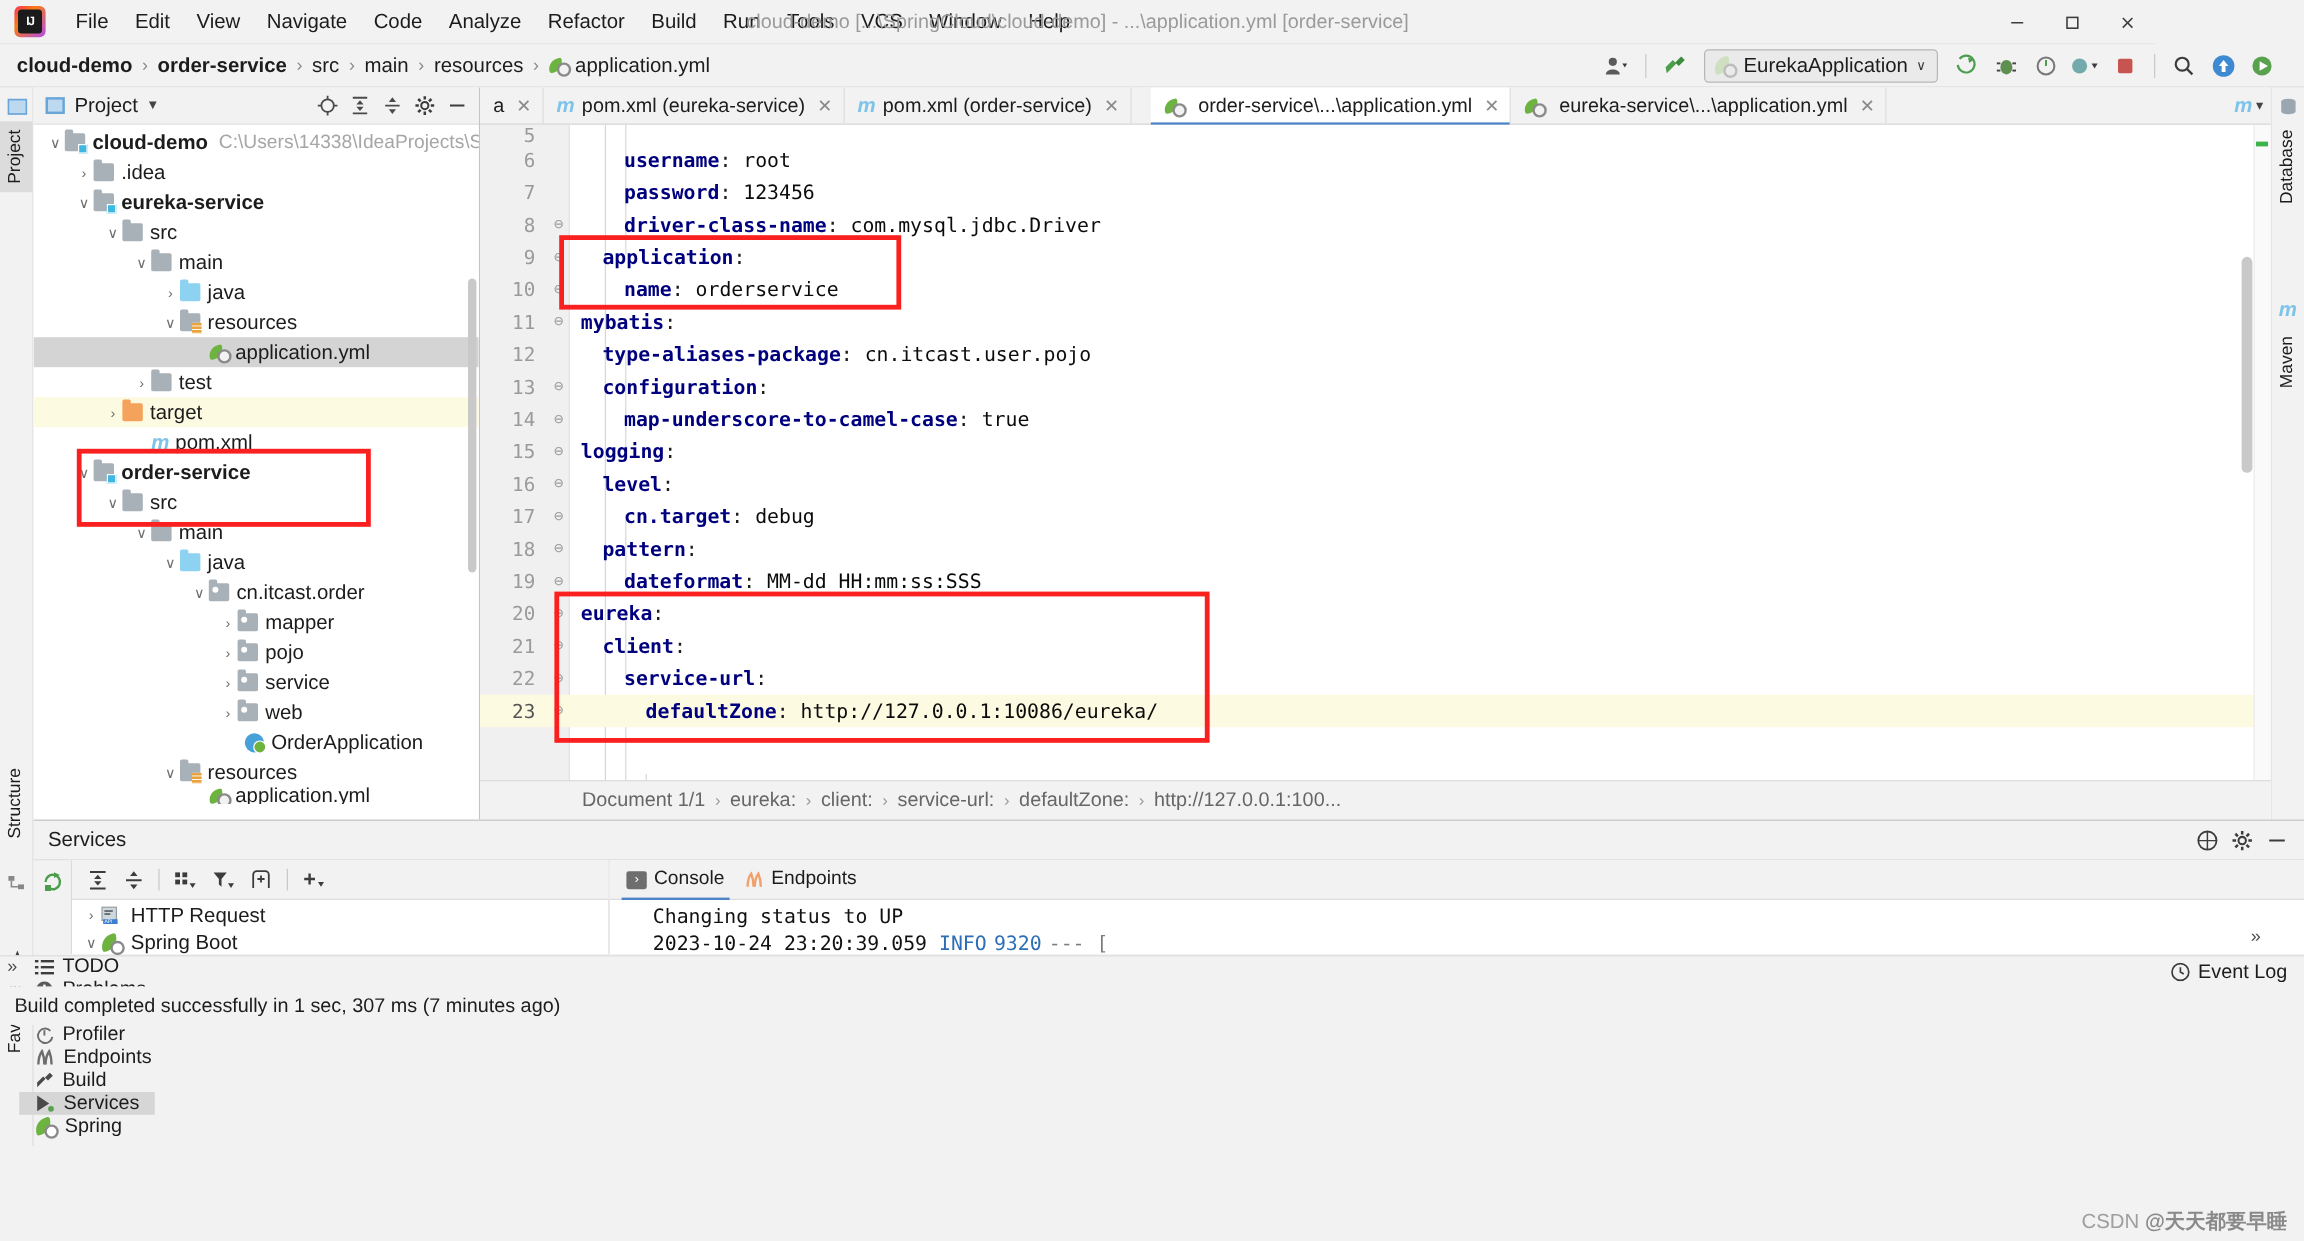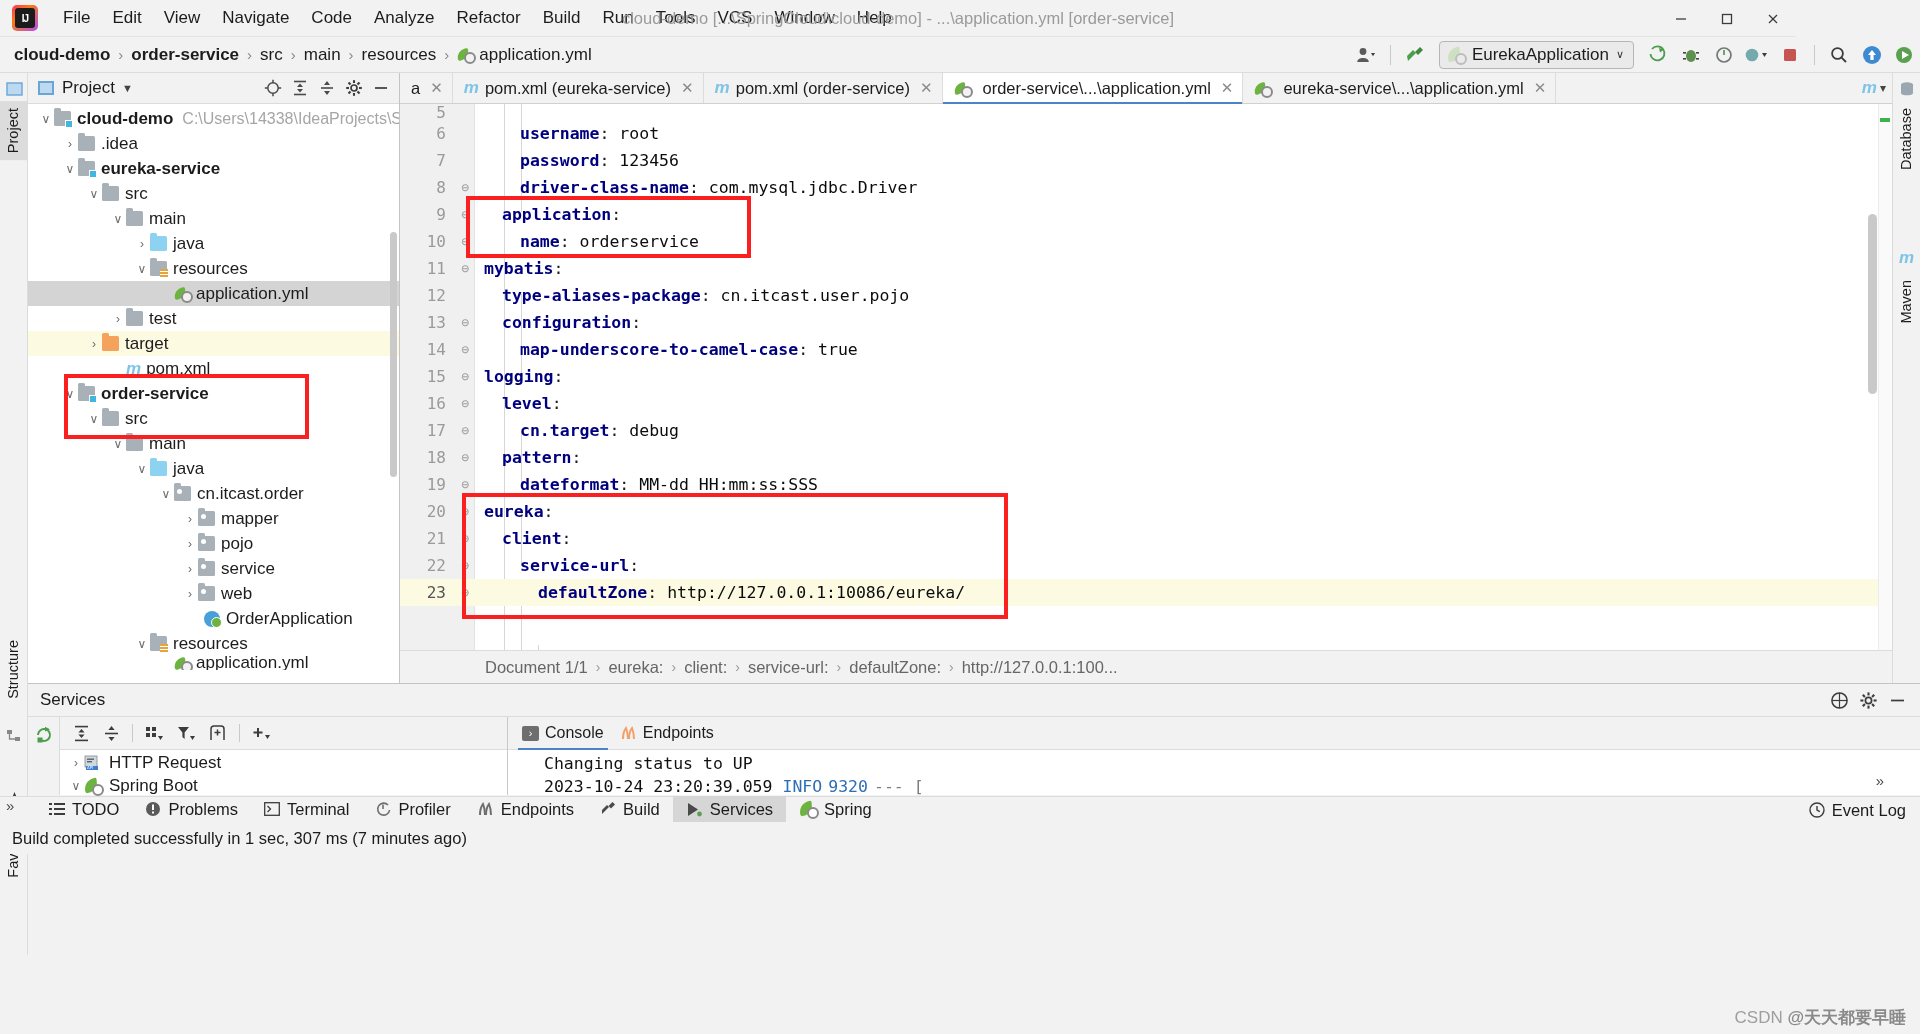--- a/index.html
+++ b/index.html
@@ -64,21 +64,21 @@
   }
   .yml-ico:before {
     content:""; position:absolute; left:0; top:2px; width:12px; height:11px;
     background:#6db33f; border-radius:10px 2px 10px 2px; transform:rotate(-12deg);
   }
   .yml-ico:after {
     content:""; position:absolute; left:7px; top:5px; width:8px; height:8px;
     border:2px solid #8a8a8a; border-radius:50%; background:#f2f2f2;
   }
   .nav-right {
-    margin-left:auto; display:flex; align-items:center; padding-right:0; gap:3px;justify-content:flex-end;
+    margin-left:auto; display:flex; align-items:center; padding-right:19px; gap:3px;justify-content:flex-end;
   }
   .tb-btn {
     width:30px; height:28px; display:flex; align-items:center; justify-content:center;
     border-radius:3px; position:relative;
   }
   .run-config {
     display:flex; align-items:center; gap:7px; height:28px;
     border:1px solid #b6b6b6; border-radius:4px; background:#eaeaea;
     padding:0 9px 0 7px; margin:0 6px; min-width:195px;
   }
@@ -200,21 +200,21 @@
   }
   .tabs-row {
     height:31px; background:#f2f2f2; display:flex; align-items:stretch;
     border-bottom:1px solid #d0d0d0;
   }
   .etab {
     display:flex; align-items:center; gap:7px; padding:0 9px 0 11px;
     font-size:16.5px; border-right:1px solid #dcdcdc; white-space:nowrap;
     position:relative; color:#1c1c1c;
   }
-  .etab.active { background:#fff; }
+  .etab.active { background:#fff;margin-left:16px; }
   .etab.active:after {
     content:""; position:absolute; left:0; right:0; bottom:-1px; height:2px; background:#4d84c8;
   }
   .etab .x { color:#8a8a8a; font-size:15px; margin-left:3px; }
   .tabs-right { margin-left:auto; display:flex; align-items:center; padding:0 6px; gap:4px; }
 
   .code-area {
     position:relative; height:579px; background:#fff; overflow:hidden;
   }
   .gutter {
@@ -300,22 +300,22 @@
     font-size:16.5px; padding-left:36px; height:26px; display:flex; align-items:center;
     white-space:pre;
   }
   .log-dim { color:#111; }
   .log-blue { color:#2d6fb5; }
   .log-gray { color:#7d7d7d; }
   .bottom-bar {
     position:absolute; left:0; top:796px; width:1920px; height:26px;
   }
   .tool-tabs {
-    position:absolute; left:36px; top:796px; height:26px;
-    display:flex; align-items:center;
+    position:absolute; left:16px; top:796px; height:26px;
+    display:flex; align-items:flex-start;flex-direction:column;
   }
   .ttab {
     display:flex; align-items:center; gap:7px; padding:0 13px; height:26px;
     font-size:16.5px; color:#1c1c1c;
   }
   .ttab.active { background:#d6d6d6; }
   .statusbar {
     position:absolute; left:0; top:822px; width:1920px; height:32px;
     background:#f2f2f2; display:flex; align-items:center; padding-left:12px;
     font-size:16.5px;

